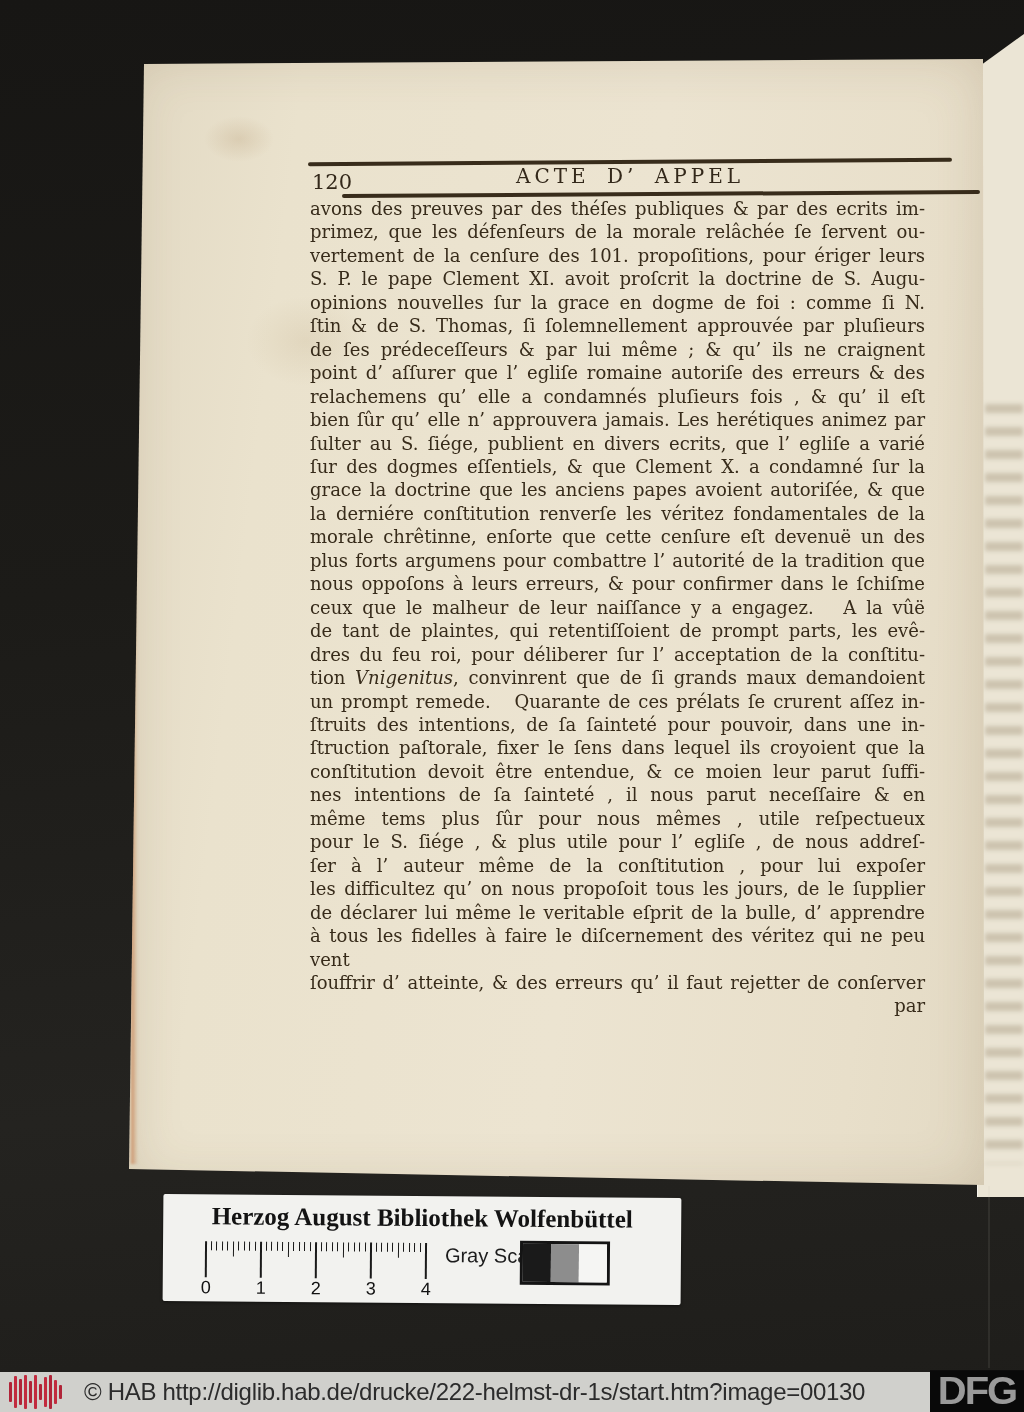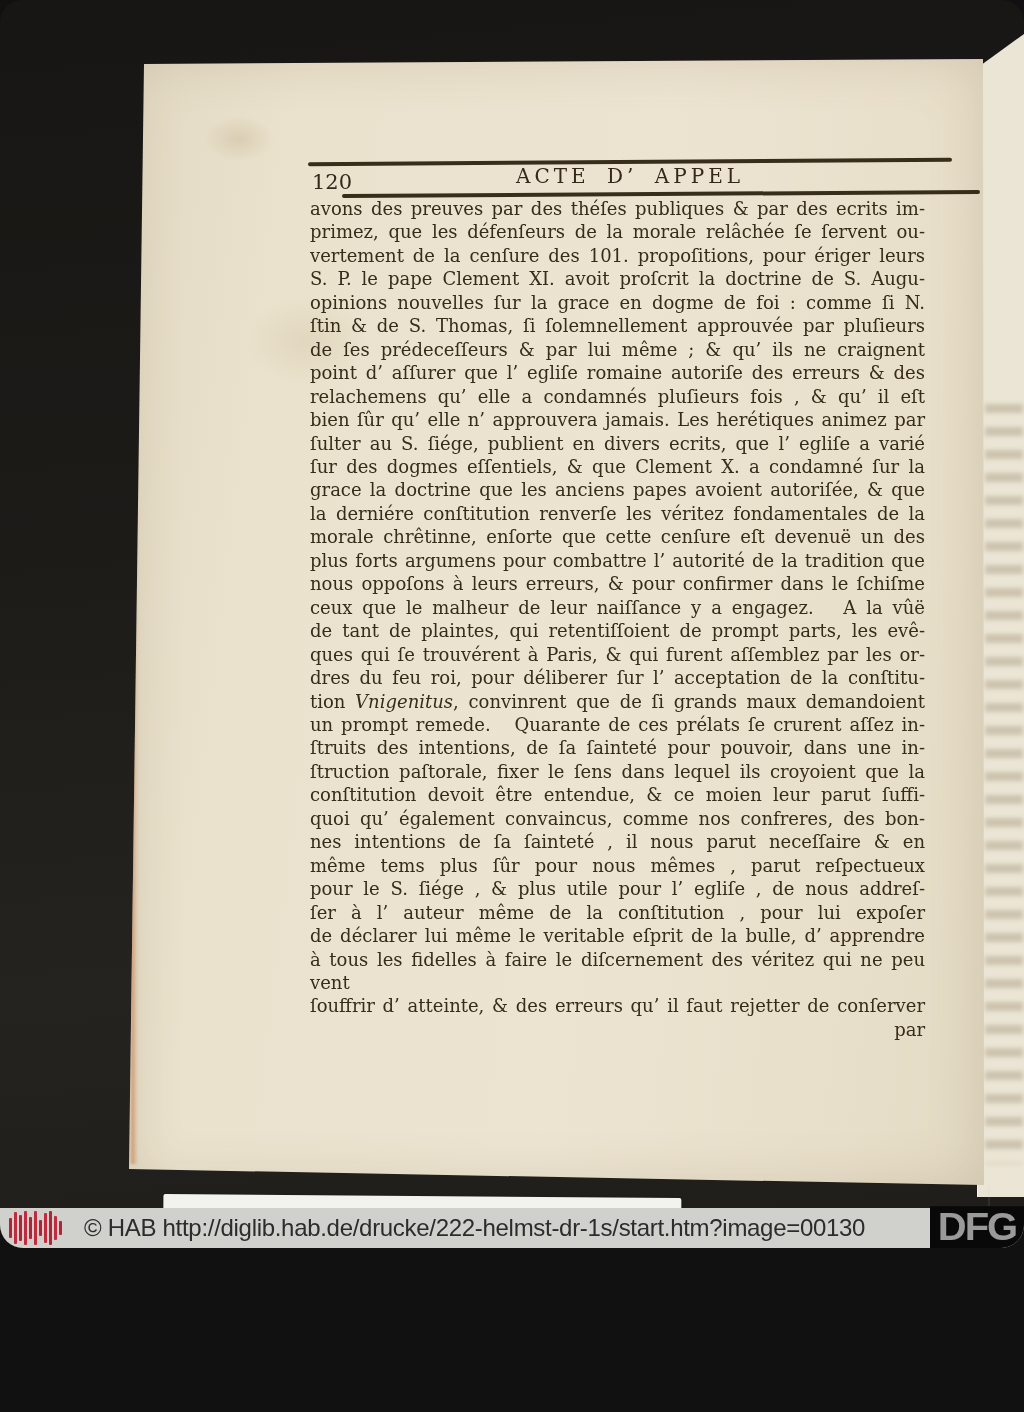--- a/index.html
+++ b/index.html
@@ -1,20 +1,19 @@
 <!DOCTYPE html>
 <html><head>
 <meta charset="utf-8">
 <style>
   html,body{margin:0;padding:0;background:#111;}
   .stage{
-    position:relative;width:1024px;height:1248px;overflow:hidden;
+    position:relative;width:1024px;height:1412px;overflow:hidden;
     background:linear-gradient(175deg,#171614 0%,#1c1b18 40%,#242320 75%,#1e1d1a 100%);
     font-family:"DejaVu Serif",serif;
-    border-radius:23px;
   }
   
   .underleaf{
     position:absolute;left:977px;top:34px;width:47px;height:1163px;
     background:#ebe5d5;
     clip-path:polygon(0 34px,47px 0,47px 1163px,0 1163px);
     border-left:1px solid rgba(255,255,255,0.5);
   }
   .ghost-lines{
     position:absolute;left:7px;right:2px;top:370px;height:760px;
@@ -134,32 +133,31 @@
         <div class="body-line">bien ſûr qu’ elle n’ approuvera jamais. Les herétiques animez par</div>
         <div class="body-line">ſulter au S. ſiége, publient en divers ecrits, que l’ egliſe a varié</div>
         <div class="body-line">ſur des dogmes eſſentiels, &amp; que Clement X. a condamné ſur la</div>
         <div class="body-line">grace la doctrine que les anciens papes avoient autoriſée, &amp; que</div>
         <div class="body-line">la derniére conſtitution renverſe les véritez fondamentales de la</div>
         <div class="body-line">morale chrêtinne, enſorte que cette cenſure eſt devenuë un des</div>
         <div class="body-line">plus forts argumens pour combattre l’ autorité de la tradition que</div>
         <div class="body-line">nous oppoſons à leurs erreurs, &amp; pour confirmer dans le ſchiſme</div>
         <div class="body-line">ceux que le malheur de leur naiſſance y a engagez.&nbsp;&nbsp;&nbsp;A la vûë</div>
         <div class="body-line">de tant de plaintes, qui retentiſſoient de prompt parts, les evê-</div>
-        <div class="body-line">ques qui ſe trouvérent à Paris, &amp; qui furent aſſemblez par les or-</div>
         <div class="body-line">dres du feu roi, pour déliberer ſur l’ acceptation de la conſtitu-</div>
         <div class="body-line"><span>tion </span><span style="font-style: italic; margin-top: 16px;">Vnigenitus</span><span>, convinrent que de ſi grands maux demandoient</span></div>
         <div class="body-line">un prompt remede.&nbsp;&nbsp;&nbsp;Quarante de ces prélats ſe crurent aſſez in-</div>
         <div class="body-line">ſtruits des intentions, de ſa ſainteté pour pouvoir, dans une in-</div>
         <div class="body-line">ſtruction paſtorale, fixer le ſens dans lequel ils croyoient que la</div>
         <div class="body-line">conſtitution devoit être entendue, &amp; ce moien leur parut ſuffi-</div>
-        <div class="body-line">quoi qu’ également convaincus, comme nos confreres, des bon-</div>
         <div class="body-line">nes intentions de ſa ſainteté , il nous parut neceſſaire &amp; en</div>
-        <div class="body-line">même tems plus ſûr pour nous mêmes , parut reſpectueux</div>
+        <div class="body-line">même tems plus ſûr pour nous mêmes , utile reſpectueux</div>
         <div class="body-line">pour le S. ſiége , &amp; plus utile pour l’ egliſe , de nous addreſ-</div>
         <div class="body-line">ſer à l’ auteur même de la conſtitution , pour lui expoſer</div>
+        <div class="body-line">les difficultez qu’ on nous propoſoit tous les jours, de le ſupplier</div>
         <div class="body-line">de déclarer lui même le veritable eſprit de la bulle, d’ apprendre</div>
         <div class="body-line">à tous les fidelles à faire le diſcernement des véritez qui ne peu vent</div>
         <div class="body-line">ſouffrir d’ atteinte, &amp; des erreurs qu’ il faut rejetter de conſerver</div>
         <div class="body-line align-right">par</div>
       </div>
   </div>
 
   <div class="card">
     <div class="card-title">Herzog August Bibliothek Wolfenbüttel</div>
     <div class="ruler">

